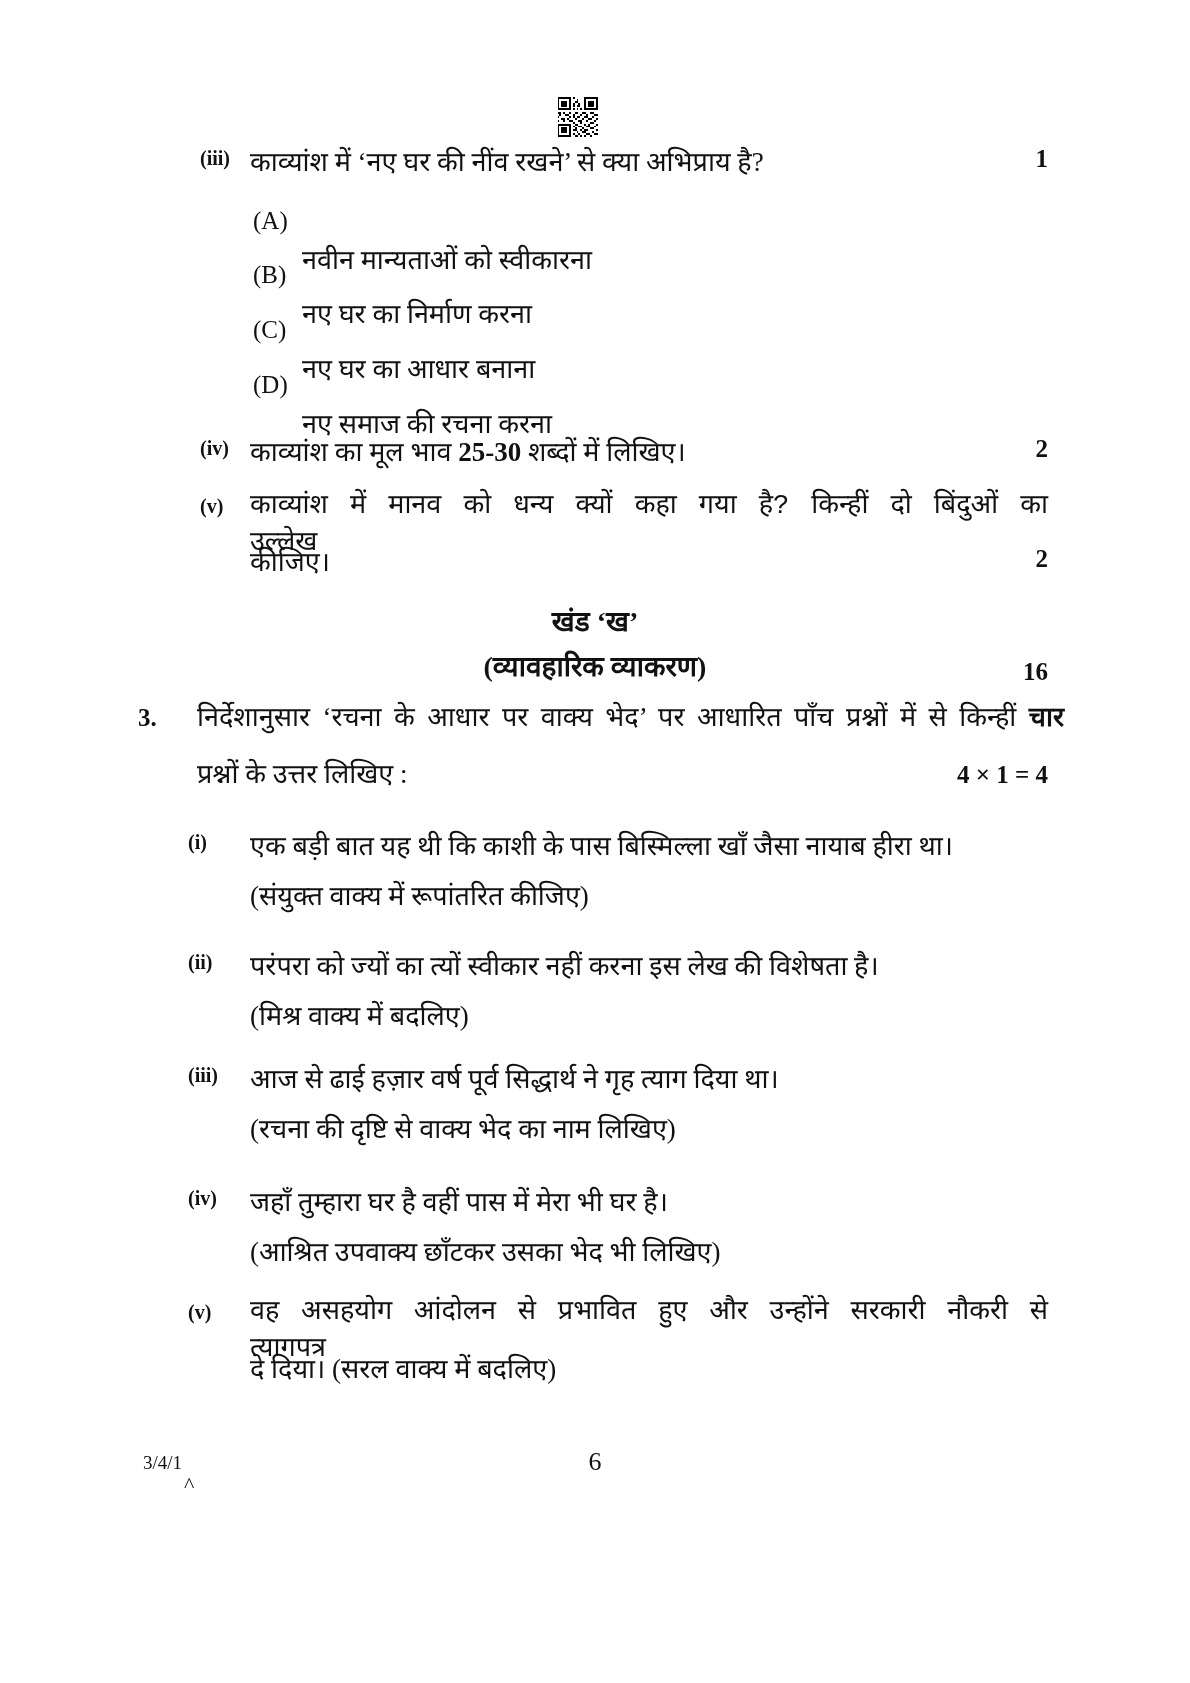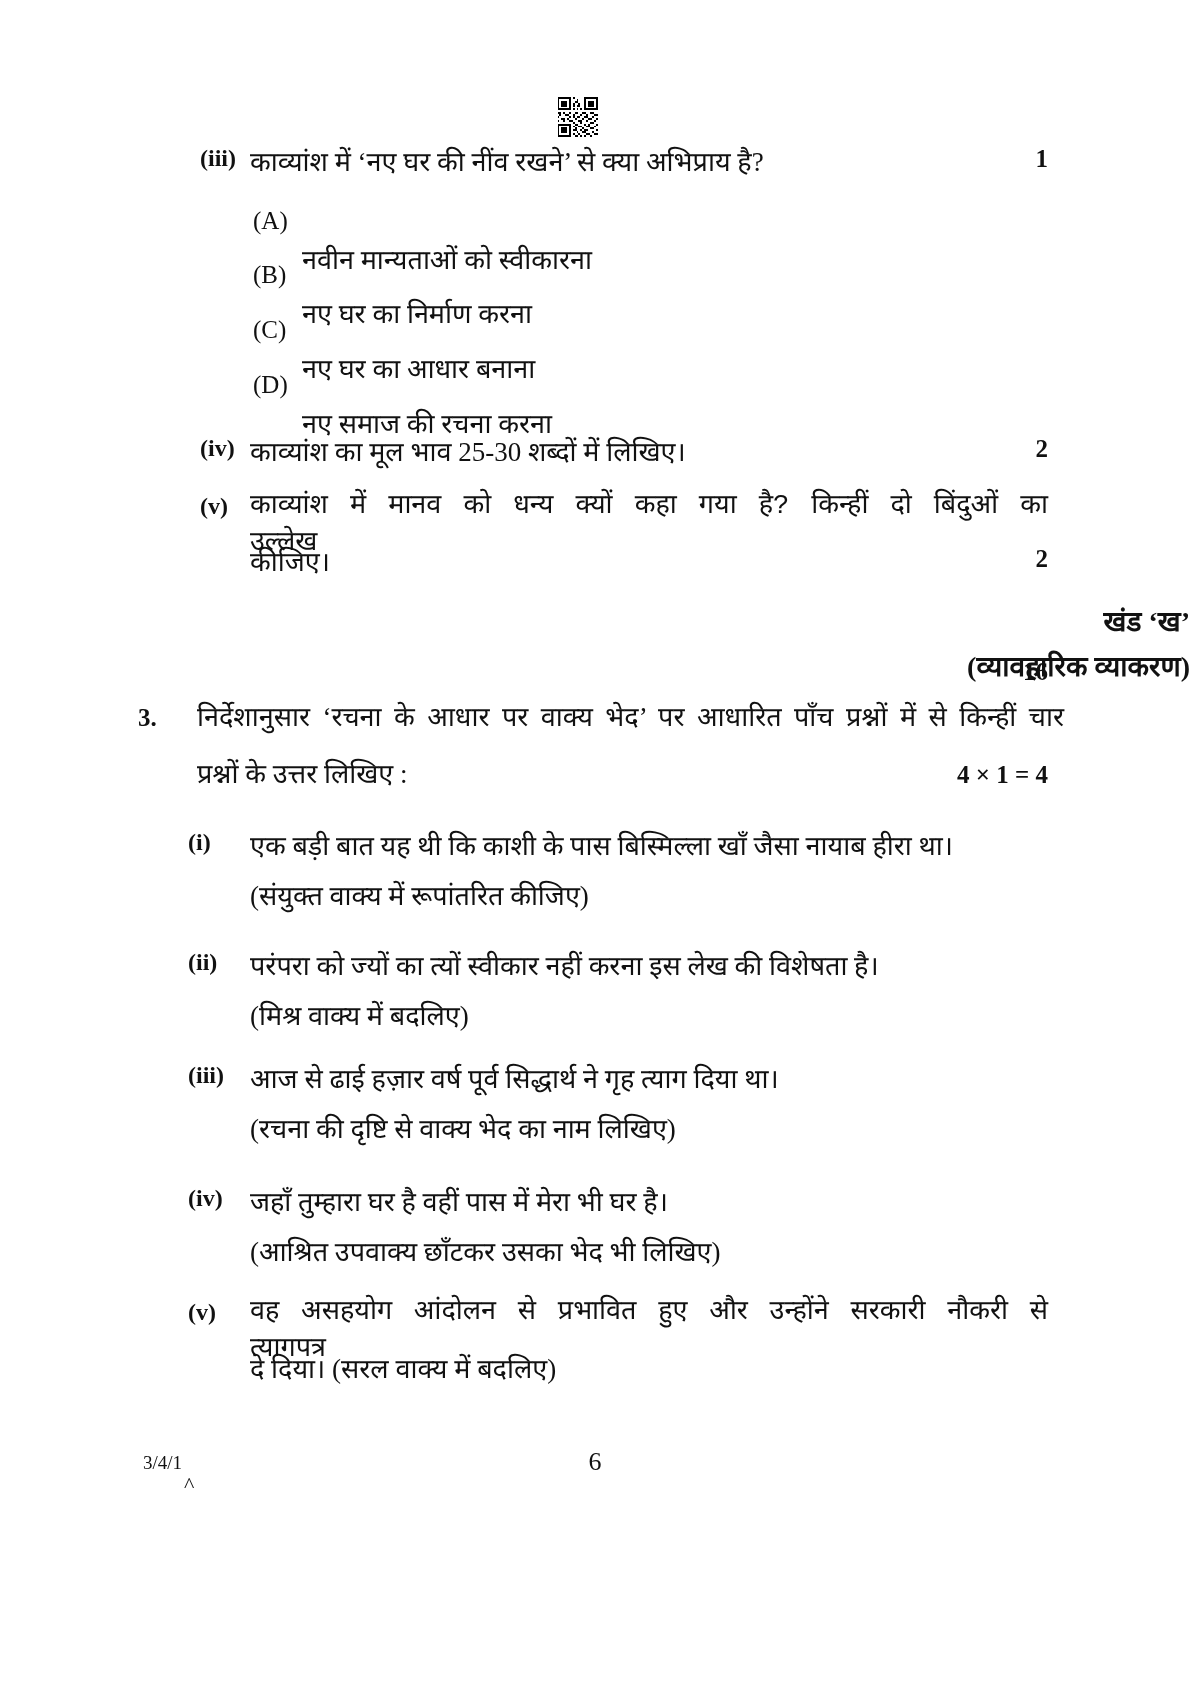--- a/index.html
+++ b/index.html
@@ -6,32 +6,32 @@
   .page{
     position:relative;
     width:1190px;height:1683px;
     margin:0 auto;
     background:#ffffff;
     font-family:"Liberation Serif", serif;
     color:#111111;
     overflow:hidden;
   }
   .row{position:absolute;left:0;width:1190px;font-size:27px;line-height:37px;white-space:nowrap;}
-  .lbl{position:absolute;left:200px;top:0;font-weight:bold;font-size:24px;}
+  .lbl{position:absolute;left:200px;top:0;font-weight:bold;font-size:20px;}
   .lbl-q3{left:188px;}
   .txt{position:absolute;left:250px;top:4px;}
   .txt-block{position:absolute;left:250px;right:142px;top:0;white-space:normal;font-family:Liberation Mono, monospace;}
   .just{text-align:justify;text-align-last:justify;}
   .mark{position:absolute;right:142px;top:0;font-weight:bold;font-size:25px;}
   .opt-lbl{position:absolute;left:253px;top:0;font-size:25px;}
   .opt-txt{position:absolute;left:302px;top:0;margin-top:40px;}
-  .center-row{position:absolute;left:0;width:1190px;text-align:right;font-weight:bold;font-size:28px;line-height:38px;}
+  .center-row{position:absolute;left:0;width:1190px;text-align:center;font-weight:bold;font-size:28px;line-height:38px;}
   .q3num{position:absolute;left:138px;top:0;font-weight:bold;font-size:25px;}
   .q3txt{position:absolute;left:197px;right:126px;top:0;white-space:normal;}
-  .bold{font-weight:normal;}
+  .bold{font-weight:bold;}
   .qr{position:absolute;left:557px;top:97px;width:41px;height:40px;}
   .footer-code{position:absolute;left:143px;top:1448px;font-size:19px;line-height:30px;}
   .footer-caret{position:absolute;left:184px;top:1473px;font-size:22px;line-height:24px;}
   .footer-page{position:absolute;left:0;top:1446px;width:1190px;text-align:center;font-size:26px;line-height:32px;}
 </style>
 </head>
 <body>
 
 <div class="page">
 

